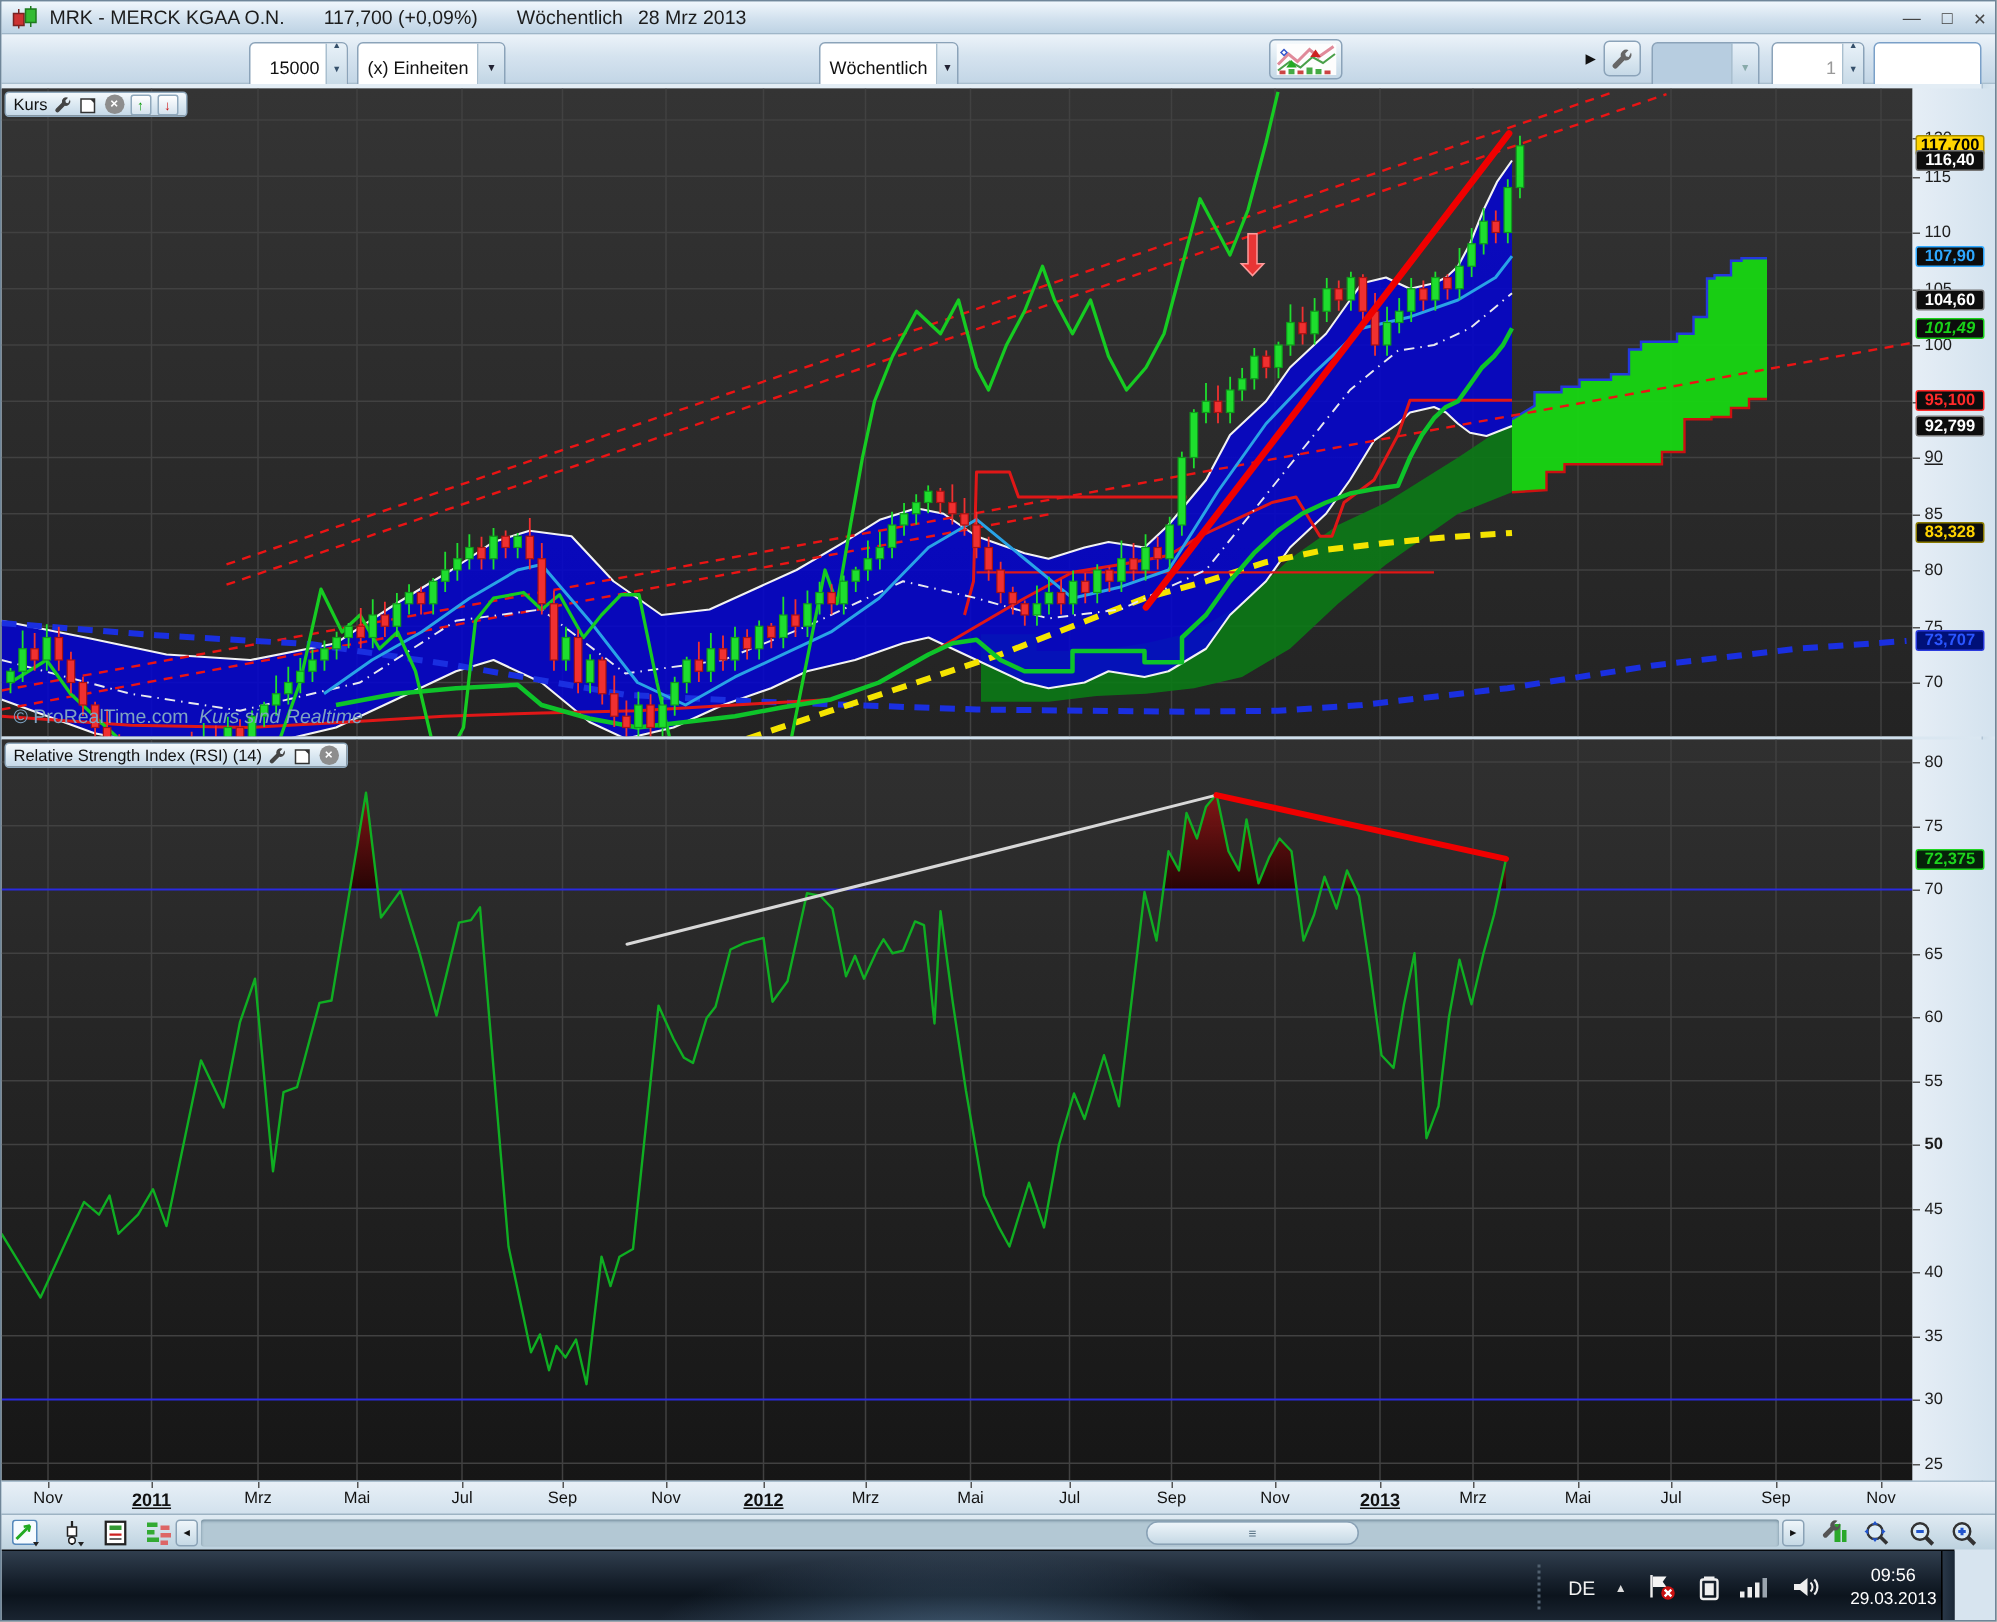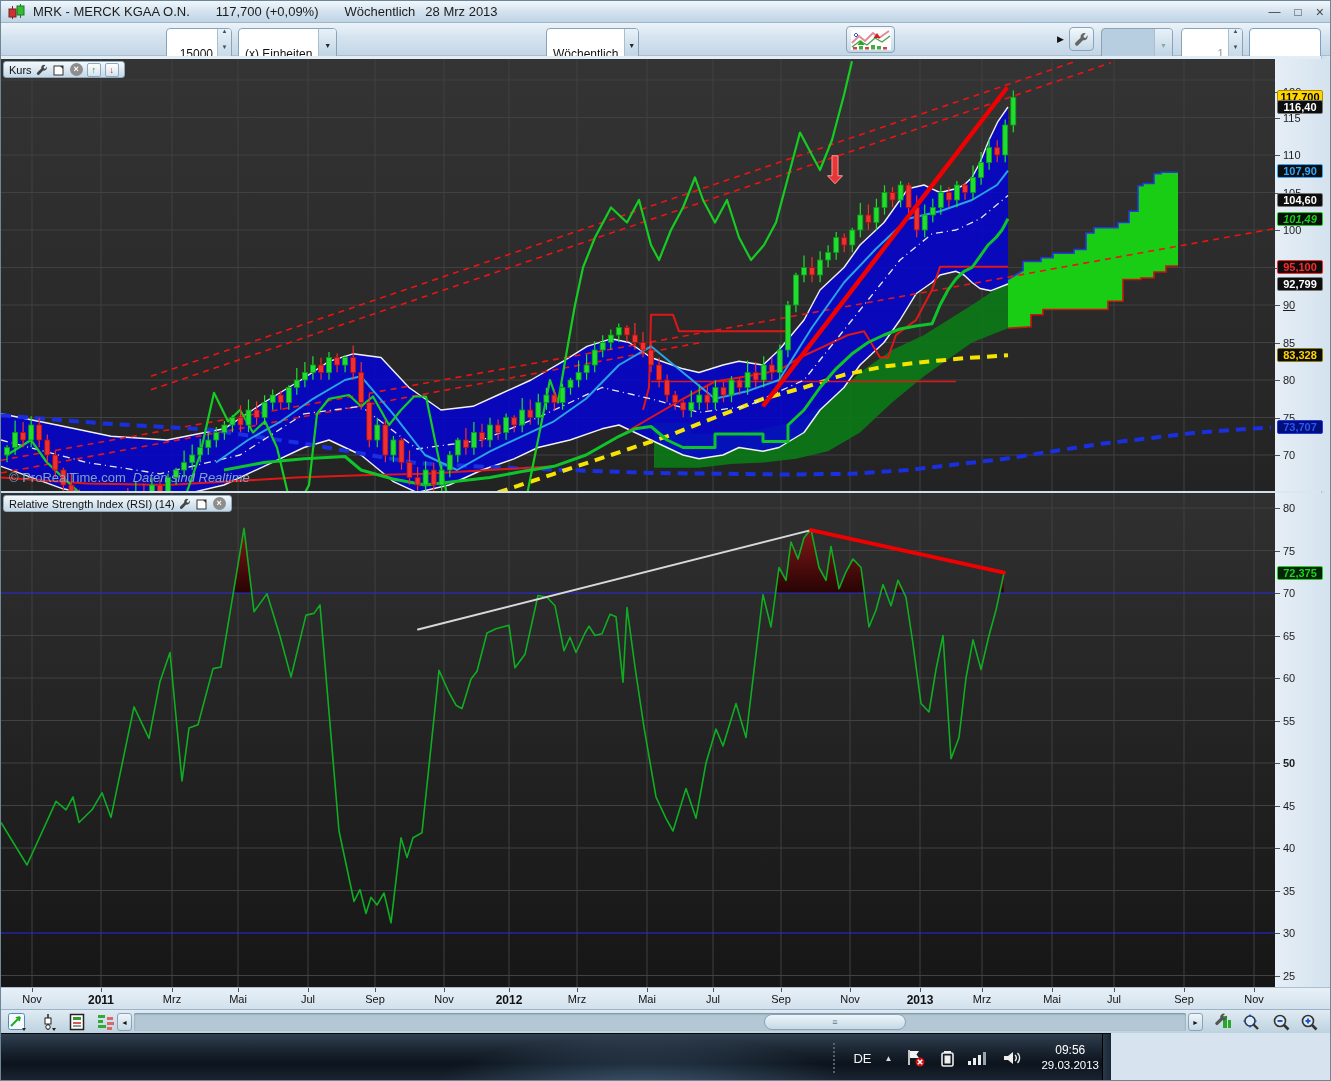--- a/index.html
+++ b/index.html
@@ -8,21 +8,21 @@
   
   .titlebar{position:absolute;left:0;top:0;width:1331px;height:22px;
     background:linear-gradient(#f0f7fc,#d2e1ee 55%,#bed3e4);border-bottom:1px solid #9fb6c8;
     display:flex;align-items:center;padding-left:6px;font-size:13px;color:#1c1c1c;}
   .titlebar .tpart{margin-right:26px;white-space:nowrap;}
   .winbtns{position:absolute;right:8px;top:0;height:22px;display:flex;align-items:center;gap:14px;color:#444;font-size:12px;}
   .winbtns span{cursor:default;line-height:22px;}
   
   .toolbar{position:absolute;left:0;top:22px;width:1331px;height:33px;
     background:linear-gradient(#ecf3f9,#d5e3ef 45%,#c3d6e6);border-bottom:1px solid #a9bfcf;}
-  .fld{position:absolute;height:34px;background:#fff;border:1px solid #8ba3b9;border-radius:4px;display:flex;align-items:flex-end;overflow:hidden;}
+  .fld{position:absolute;height:34px;background:#fff;border:1px solid #8ba3b9;border-radius:4px;display:flex;align-items:center;overflow:hidden;}
   .fld .val{flex:1;text-align:right;padding:0 4px;font-size:12px;color:#111;}
   .fld .val.grey{color:#999;}
   .spinner{width:14px;height:100%;border-left:1px solid #a9bfcf;display:flex;flex-direction:column;background:linear-gradient(#e8f1f8,#c2d6e4);}
   .spinner b{flex:1;font-size:6px;line-height:5px;text-align:center;color:#35506b;font-weight:normal;}
   .sel .lbl{flex:1;text-align:left;padding:0 6px;font-size:12px;color:#111;white-space:nowrap;}
   .selbtn{width:18px;height:100%;border-left:1px solid #a9bfcf;background:linear-gradient(#e8f1f8,#b9cfe0);
     display:flex;align-items:center;justify-content:center;font-size:7px;color:#223;}
   .toolbtn{position:absolute;border:1px solid #8ba3b9;border-radius:4px;background:linear-gradient(#f4f9fc,#d7e5ef 60%,#c6d9e7);
     display:flex;align-items:center;justify-content:center;}
   .paneltab{position:absolute;font-size:9px;color:#111;}
@@ -34,21 +34,21 @@
   .divider{position:absolute;left:0;top:435px;width:1274px;height:2px;background:#cfdfec;}
   .gutter{position:absolute;left:1274px;width:57px;background:linear-gradient(90deg,#e6eef6,#d3e2ee);}
   .gutter.main{top:3px;height:432px;}
   .gutter.rsi{top:437px;height:494px;}
   .gutter-edge{position:absolute;left:1320px;top:0;width:11px;height:953px;background:linear-gradient(90deg,#cfdfeb,#dde9f3);border-left:1px solid #b2c5d5;}
   .axis-tick{position:absolute;left:0;font-size:11px;color:#1d1d1d;display:flex;align-items:center;height:12px;}
   .axis-tick i{display:inline-block;width:5px;height:1px;background:#555;margin-right:3px;}
   .badge{position:absolute;left:2px;width:46px;height:14px;font-size:11px;font-weight:bold;text-align:center;line-height:13px;border-radius:2px;border:1px solid #666;}
   .dates{position:absolute;left:0;top:931px;width:1331px;height:22px;background:linear-gradient(#e8f0f7,#d2e1ed);border-top:1px solid #aabfcf;}
   .dlab{position:absolute;top:5px;transform:translateX(-50%);font-size:11px;color:#111;}
-  .dlab.bold{font-weight:bold;font-size:12px;}
+  .dlab.bold{font-weight:bold;font-size:12px;text-decoration:underline;}
   .dtick{position:absolute;top:0;width:1px;height:4px;background:#555;}
   
   .chip{position:absolute;display:inline-flex;align-items:center;gap:4px;height:17px;padding:0 5px;
     background:linear-gradient(#f4f9fc,#d9e7f1 55%,#c5d8e7);border:1px solid #8fa8bc;border-radius:3px;
     font-size:11px;color:#111;z-index:5;}
   .chip .cico{width:13px;height:13px;display:inline-flex;align-items:center;justify-content:center;}
   .chip .closeico{width:13px;height:13px;border-radius:50%;background:#8d8d8d;color:#fff;font-size:9px;line-height:13px;text-align:center;font-weight:bold;}
   .chip .arrbtn{width:14px;height:14px;border:1px solid #8fa8bc;border-radius:2px;background:linear-gradient(#fff,#d5e3ee);
     font-size:9px;line-height:12px;text-align:center;font-weight:bold;}
   .watermark{position:absolute;left:8px;top:414px;font-size:13px;color:#7fa3c2;z-index:4;}
@@ -57,21 +57,21 @@
   .btoolbar{position:absolute;left:0;top:1008px;width:1331px;height:24px;
     background:linear-gradient(#e0ebf3,#bdd2df);border-top:1px solid #9db3c3;}
   .bico{position:absolute;top:2px;width:20px;height:20px;display:flex;align-items:center;justify-content:center;}
   .scrolltrack{position:absolute;left:133px;top:3px;width:1052px;height:18px;background:#b3c8d4;
     box-shadow:inset 0 1px 2px rgba(60,90,110,.55);border-radius:2px;}
   .scrollthumb{position:absolute;left:630px;top:1px;width:142px;height:16px;border:1px solid #8aa2b6;border-radius:8px;
     background:linear-gradient(#eef5fa,#c6d9e5);color:#5a7486;font-size:9px;text-align:center;line-height:15px;}
   .scrollarrow{position:absolute;top:3px;width:15px;height:18px;border:1px solid #8aa2b6;border-radius:3px;
     background:linear-gradient(#eef5fa,#c6d9e5);font-size:7px;color:#111;text-align:center;line-height:17px;}
   
-  .taskbar{position:absolute;left:0;top:1032px;width:1110px;height:49px;
+  .taskbar{position:absolute;left:0;top:1032px;width:1302px;height:49px;
     background:linear-gradient(#303e4e,#17212d 40%,#0c141d 62%,#1b2633);border-top:1px solid #05080c;}
   .taskbar .sheen{position:absolute;left:430px;top:0;width:420px;height:100%;
     background:radial-gradient(ellipse at 50% 120%,rgba(130,180,225,.34),rgba(130,180,225,0) 70%);}
   .tray{position:absolute;right:10px;top:0;height:100%;display:flex;align-items:center;gap:13px;color:#eee;}
   .tray .grip{width:3px;height:30px;border-left:2px dotted #51606f;margin-right:4px;}
   .tray .lang{font-size:13px;color:#f2f2f2;}
   .tray .caret{font-size:8px;color:#ddd;}
   .clock{text-align:center;color:#fff;line-height:15px;font-size:12px;margin-left:6px;}
   .showdesk{position:absolute;right:0;top:0;width:9px;height:100%;border-left:1px solid #000;
     background:linear-gradient(90deg,#2a3848,#1a2736);}
@@ -590,21 +590,21 @@
       <span class="cico">
         <svg width="12" height="12">
             <rect x="1" y="2" width="9" height="9" fill="#fff" stroke="#333"></rect>
             <path d="M7 2 h3 v3 z" fill="#333"></path>
           </svg>
         </span>
       <span class="closeico">×</span>
     </div>
 
     <div class="watermark">
-      <span>© ProRealTime.com</span><i>Daten sind Realtime</i>
+      <span>© ProRealTime.com</span><i>Kurs sind Realtime</i>
     </div>
 
     <div class="dates" id="datesRow">
         <div class="dtick" style="left: 31px;"></div>
         <div class="dlab" style="left: 31px;">Nov</div>
         <div class="dtick" style="left: 100px;"></div>
         <div class="dlab bold" style="left: 100px;">2011</div>
         <div class="dtick" style="left: 171px;"></div>
         <div class="dlab" style="left: 171px;">Mrz</div>
         <div class="dtick" style="left: 237px;"></div>

